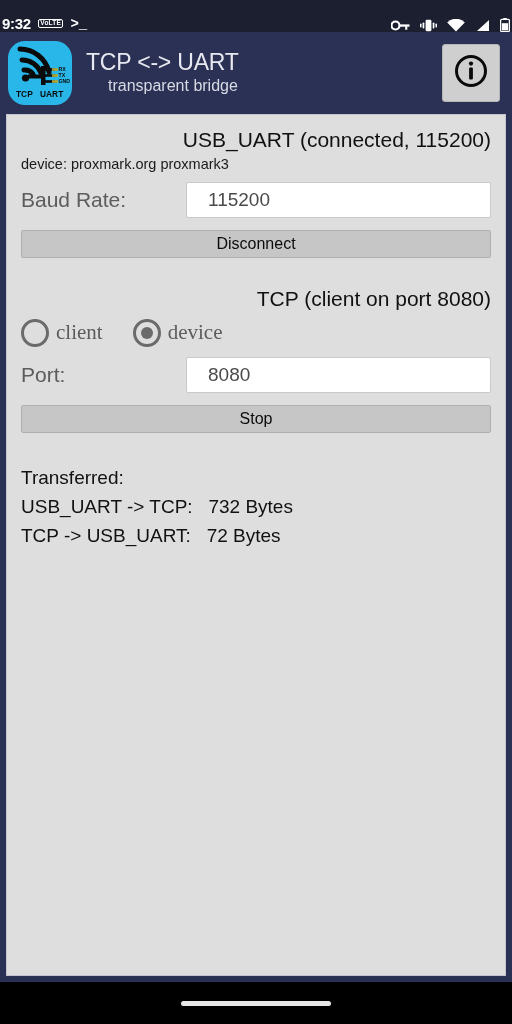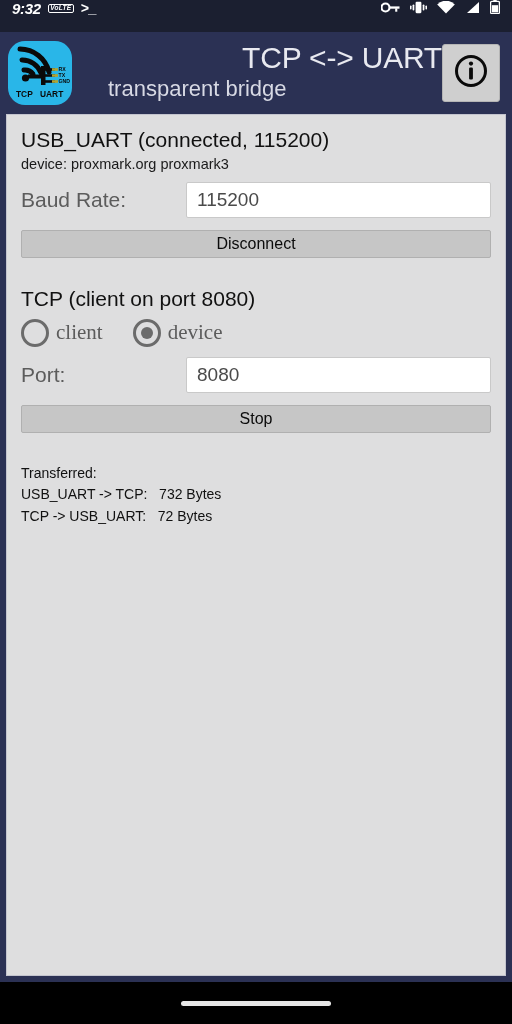--- a/index.html
+++ b/index.html
@@ -7,21 +7,21 @@
     width:512px; height:1024px;
     background:#000;
     font-family:"Liberation Sans", sans-serif;
     overflow:hidden;
   }
   #phone { position:relative; width:512px; height:1024px; background:#2b3154; display:flex; flex-direction:column; }
 
   
   .statusbar {
     height:32px; background:#1b1f30; flex:0 0 32px;
-    display:flex; align-items:flex-start; padding:0 12px; color:#fff;font-style:italic;
+    display:flex; align-items:flex-end; padding:0 2px; color:#fff;
   }
   .sb-left { display:flex; align-items:center; gap:7px; }
   .sb-clock { font-size:15px; font-weight:bold; letter-spacing:-0.3px; color:#fff; }
   .volte {
     font-size:6.5px; font-weight:bold; letter-spacing:0.2px;
     border:1.3px solid #fff; border-radius:2px; padding:0.5px 1.5px;
     line-height:1; color:#fff;
   }
   .sb-term { font-size:14px; font-weight:bold; color:#fff; line-height:1; font-family:"Liberation Mono", monospace; }
   .sb-right { margin-left:auto; display:flex; align-items:center; gap:10px; }
@@ -31,45 +31,45 @@
   .appbar {
     flex:0 0 82px; background:#2b3154;
     display:flex; align-items:center; padding:0 12px 0 8px;
   }
   .applogo {
     width:64px; height:64px; border-radius:17px; background:#29b6e8;
     position:relative; flex:0 0 64px; overflow:hidden;
   }
   .applogo svg { position:absolute; inset:0; }
   .apptitles { margin-left:14px; flex:1 1 auto; min-width:0; }
-  .apptitle { font-size:30px; color:#e8e9f0; line-height:1.08; letter-spacing:-0.2px;text-align:right; }
-  .appsub { font-size:22px; color:#d7d9e4; line-height:1.3; margin-left:22px; margin-top:1px; }
+  .apptitle { font-size:23px; color:#e8e9f0; line-height:1.08; letter-spacing:-0.2px; }
+  .appsub { font-size:16px; color:#d7d9e4; line-height:1.3; margin-left:22px; margin-top:1px; }
   .infobtn {
     flex:0 0 58px; width:58px; height:58px; background:#cfcfcf;
     border:1px solid #b5b5b5; border-radius:3px;
     display:flex; align-items:center; justify-content:center;
   }
 
   
   .panelwrap { flex:1 1 auto; padding:0 6px 6px 6px; min-height:0; }
   .panel {
     width:100%; height:100%; background:#dededf;
     border:1px solid #c3c4ce;
     padding:12px 14px 0 14px; overflow:hidden;
   }
 
-  .sec-title { font-size:21px; color:#111; line-height:1.25; }
+  .sec-title { font-size:21px; color:#111; line-height:1.25;text-align:right; }
   .sec-sub { font-size:14.5px; color:#1a1a1a; margin-top:3px; }
 
   .field-row { display:flex; align-items:center; margin-top:10px; }
   .field-label { font-size:21px; color:#5c5c5c; flex:0 0 165px; }
   .field-input {
     flex:1 1 auto; height:36px; background:#fff;
     border:1px solid #c9c9c9; border-radius:2px;
-    display:flex; align-items:center; padding:0 10px;
+    display:flex; align-items:center; padding:0 21px;
     font-size:19px; color:#4a4a4a;
   }
 
   .bigbtn {
     margin-top:12px; height:28px; width:100%;
     background:#c6c6c6; border:1px solid #b0b0b0; border-radius:2px;
     display:flex; align-items:center; justify-content:center;
     font-size:16px; color:#0b0b0b;
   }
 
@@ -82,21 +82,21 @@
     width:28px; height:28px; border-radius:50%;
     border:3px solid #6b6b6b; background:transparent;
     display:flex; align-items:center; justify-content:center;
   }
   .radio-dot.on::after {
     content:""; width:12px; height:12px; border-radius:50%; background:#6b6b6b;
   }
   .radio-label { font-size:21px; color:#5c5c5c; }
 
   .stats { margin-top:30px; }
-  .stats-line { font-size:14px; color:#111; line-height:1.55; }
+  .stats-line { font-size:19px; color:#111; line-height:1.55; }
 
   
   .navbar { flex:0 0 42px; background:#000; display:flex; align-items:center; justify-content:center; }
   .pill { width:150px; height:5px; border-radius:3px; background:#e6e6e6; }
 </style>
 </head>
 <body>
 
 <div id="phone">
 

